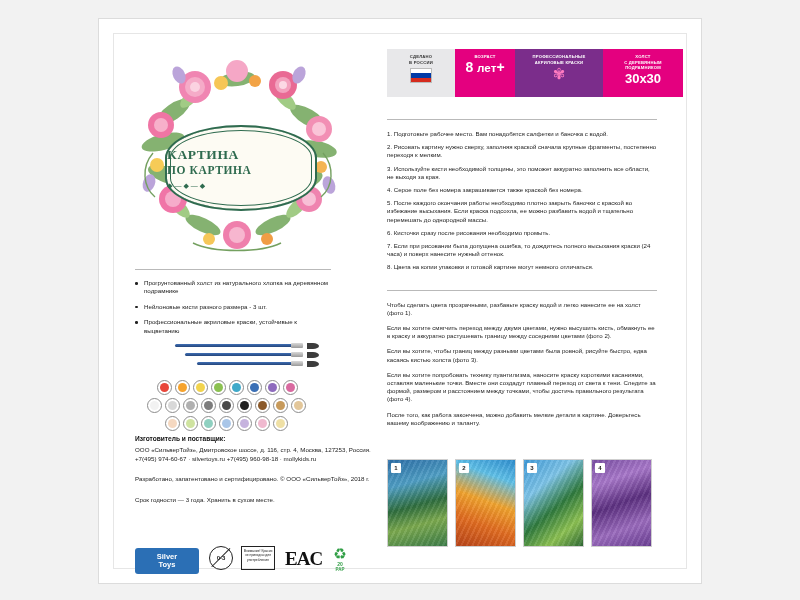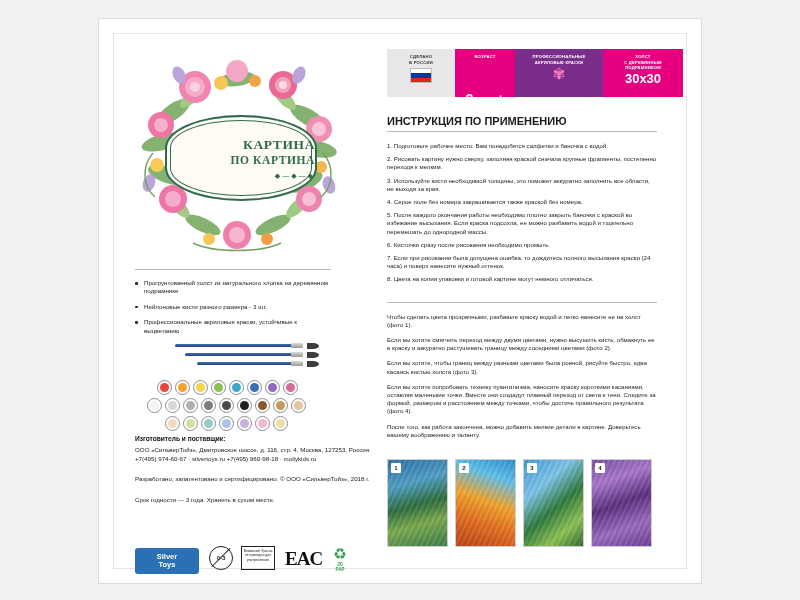--- a/index.html
+++ b/index.html
@@ -54,41 +54,41 @@
     font-weight:bold;
     line-height:14px;
     margin-top:1px;
     white-space:nowrap;
   }
   .b1{background:#e8e8ea;color:#333;width:58px;}
   .b1 .cap{color:#333;}
   .flagwrap{margin-top:3px;width:20px;height:13px;border:1px solid #bbb;display:flex;flex-direction:column;}
   .flagwrap i{flex:1;display:block;}
   .f-w{background:#fff;}.f-b{background:#0039a6;}.f-r{background:#d52b1e;}
-  .b2{background:#e4007f;width:50px;gap:32px;}
+  .b2{background:#e4007f;width:50px;}
   .b3{background:#7b2d8b;width:78px;}
   .b4{background:#f07f13;width:44px;}
   .b5{background:#e4007f;width:70px;}
   .pinkflower{font-size:15px;line-height:15px;margin-top:1px;color:#ff7bc1;}
   .agebox{font-size:14px;font-weight:bold;line-height:15px;margin-top:0px;}
 
   
   .logo-area{
     position:absolute;left:34px;top:38px;width:210px;height:200px;
   }
   .wreath{
     position:absolute;left:0;top:0;width:210px;height:200px;
   }
   .label-oval{
-    position:absolute;left:32px;top:58px;width:148px;height:82px;
+    position:absolute;left:32px;top:68px;width:148px;height:82px;
     background:#fdfbf3;
     border:2px solid #2f6b4f;
     border-radius:50% / 38%;
     box-shadow:inset 0 0 0 3px #fdfbf3, inset 0 0 0 4px #2f6b4f;
-    display:flex;flex-direction:column;align-items:flex-end;justify-content:center;
+    display:flex;flex-direction:column;align-items:flex-start;justify-content:center;
   }
   .label-oval .t1{
     font-family:"Liberation Serif", serif;
     font-weight:bold;color:#2f6b4f;font-size:13.5px;letter-spacing:.6px;
   }
   .label-oval .t2{
     font-family:"Liberation Serif", serif;
     font-weight:bold;color:#2f6b4f;font-size:11.5px;letter-spacing:.6px;margin-top:1px;
   }
   .label-oval .orn{margin-top:6px;color:#2f6b4f;font-size:7px;letter-spacing:2px;}
@@ -412,21 +412,20 @@
     <div class="ico" style="left:192px;">
       <div class="recycle">
         <div class="tri">♻</div>
         <div class="num">20</div>
         <div class="pap">PAP</div>
       </div>
     </div>
   </div>
 
   <div class="right-col">
-    <div class="sec-title">ИНСТРУКЦИЯ ПО ПРИМЕНЕНИЮ</div>
     <div class="sec-rule"></div>
     <div class="instr">
       <p>1. Подготовьте рабочее место. Вам понадобятся салфетки и баночка с водой.</p>
       <p>2. Рисовать картину нужно сверху, заполняя краской сначала крупные фрагменты, постепенно переходя к мелким.</p>
       <p>3. Используйте кисти необходимой толщины, это поможет аккуратно заполнить все области, не выходя за края.</p>
       <p>4. Серое поле без номера закрашивается также краской без номера.</p>
       <p>5. После каждого окончания работы необходимо плотно закрыть баночки с краской во избежание высыхания. Если краска подсохла, ее можно разбавить водой и тщательно перемешать до однородной массы.</p>
       <p>6. Кисточки сразу после рисования необходимо промыть.</p>
       <p>7. Если при рисовании была допущена ошибка, то дождитесь полного высыхания краски (24 часа) и поверх нанесите нужный оттенок.</p>
       <p>8. Цвета на копии упаковки и готовой картине могут немного отличаться.</p>

